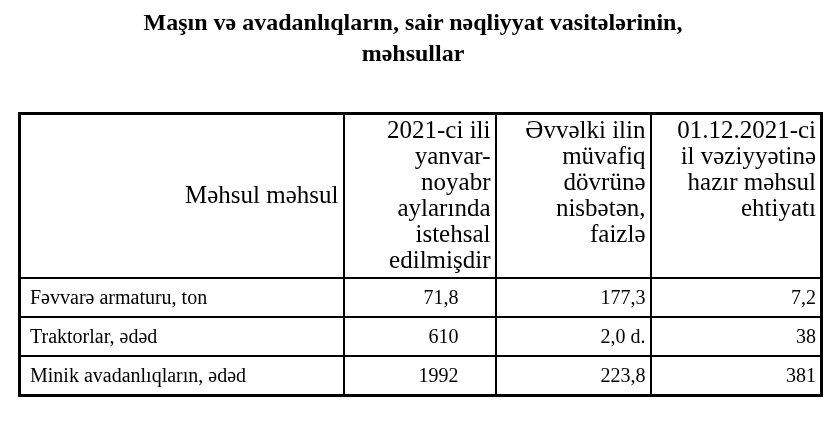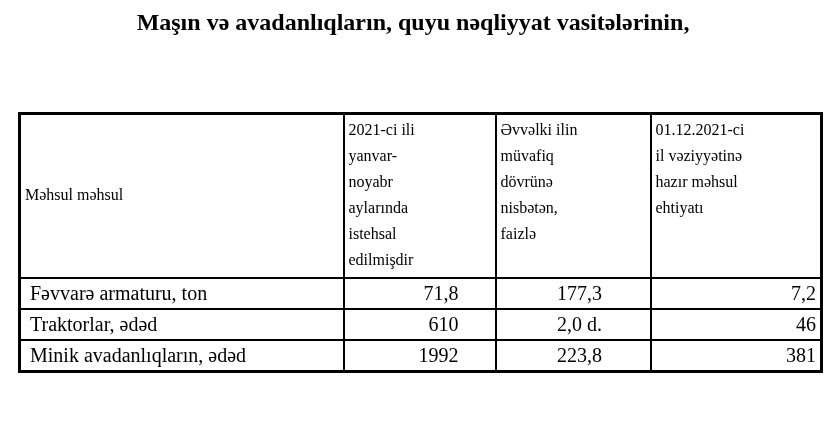--- a/index.html
+++ b/index.html
@@ -40,50 +40,51 @@
     color: #000000;
   }
   table.products th,
   table.products td {
     border: 2px solid #000000;
     overflow: hidden;
   }
   table.products { border: 3px solid #000000; }
   th {
     font-weight: normal;
-    font-size: 16px;
+    font-size: 25px;
     line-height: 26px;
-    text-align: left;
+    text-align: right;
     vertical-align: top;
     white-space: pre-line;
     padding: 2px 4px 4px 4px;
     height: 158px;
   }
   th.c1 { vertical-align: middle; }
   td {
-    height: 31px;
+    height: 39px;
     padding: 1px 4px;
     line-height: 27px;
   }
   td.c1 { text-align: left;  padding-left: 9px; }
   td.c2 { text-align: right; padding-right: 36px; }
-  td.c3 { text-align: center; padding-left: 17px; }
+  td.c3 { text-align: right; padding-left: 17px; }
   td.c4 { text-align: right; }
   col.w1 { width: 324px; }
   col.w2 { width: 152px; }
   col.w3 { width: 155px; }
   col.w4 { width: 171px; }
 </style>
 </head>
 <body>
 
 <div class="page">
 
   <h1 class="title">
-    <span class="tline">Maşın və avadanlıqların, quyu nəqliyyat vasitələrinin,</span>
+    <span class="tline">Maşın və avadanlıqların, sair nəqliyyat vasitələrinin,</span>
+    <span class="tline">məhsullar</span>
   </h1>
 
   <table class="products">
     <colgroup>
       <col class="w1">
         <col class="w2">
         <col class="w3">
         <col class="w4">
     </colgroup>
     <thead>
@@ -110,21 +111,21 @@
       <tr>
         <td class="c1">Fəvvarə armaturu, ton</td>
         <td class="c2">71,8</td>
         <td class="c3">177,3</td>
         <td class="c4">7,2</td>
       </tr>
       <tr>
         <td class="c1">Traktorlar, ədəd</td>
         <td class="c2">610</td>
         <td class="c3">2,0 d.</td>
-        <td class="c4">46</td>
+        <td class="c4">38</td>
       </tr>
       <tr>
         <td class="c1">Minik avadanlıqların, ədəd</td>
         <td class="c2">1992</td>
         <td class="c3">223,8</td>
         <td class="c4">381</td>
       </tr>
     </tbody>
   </table>
 

